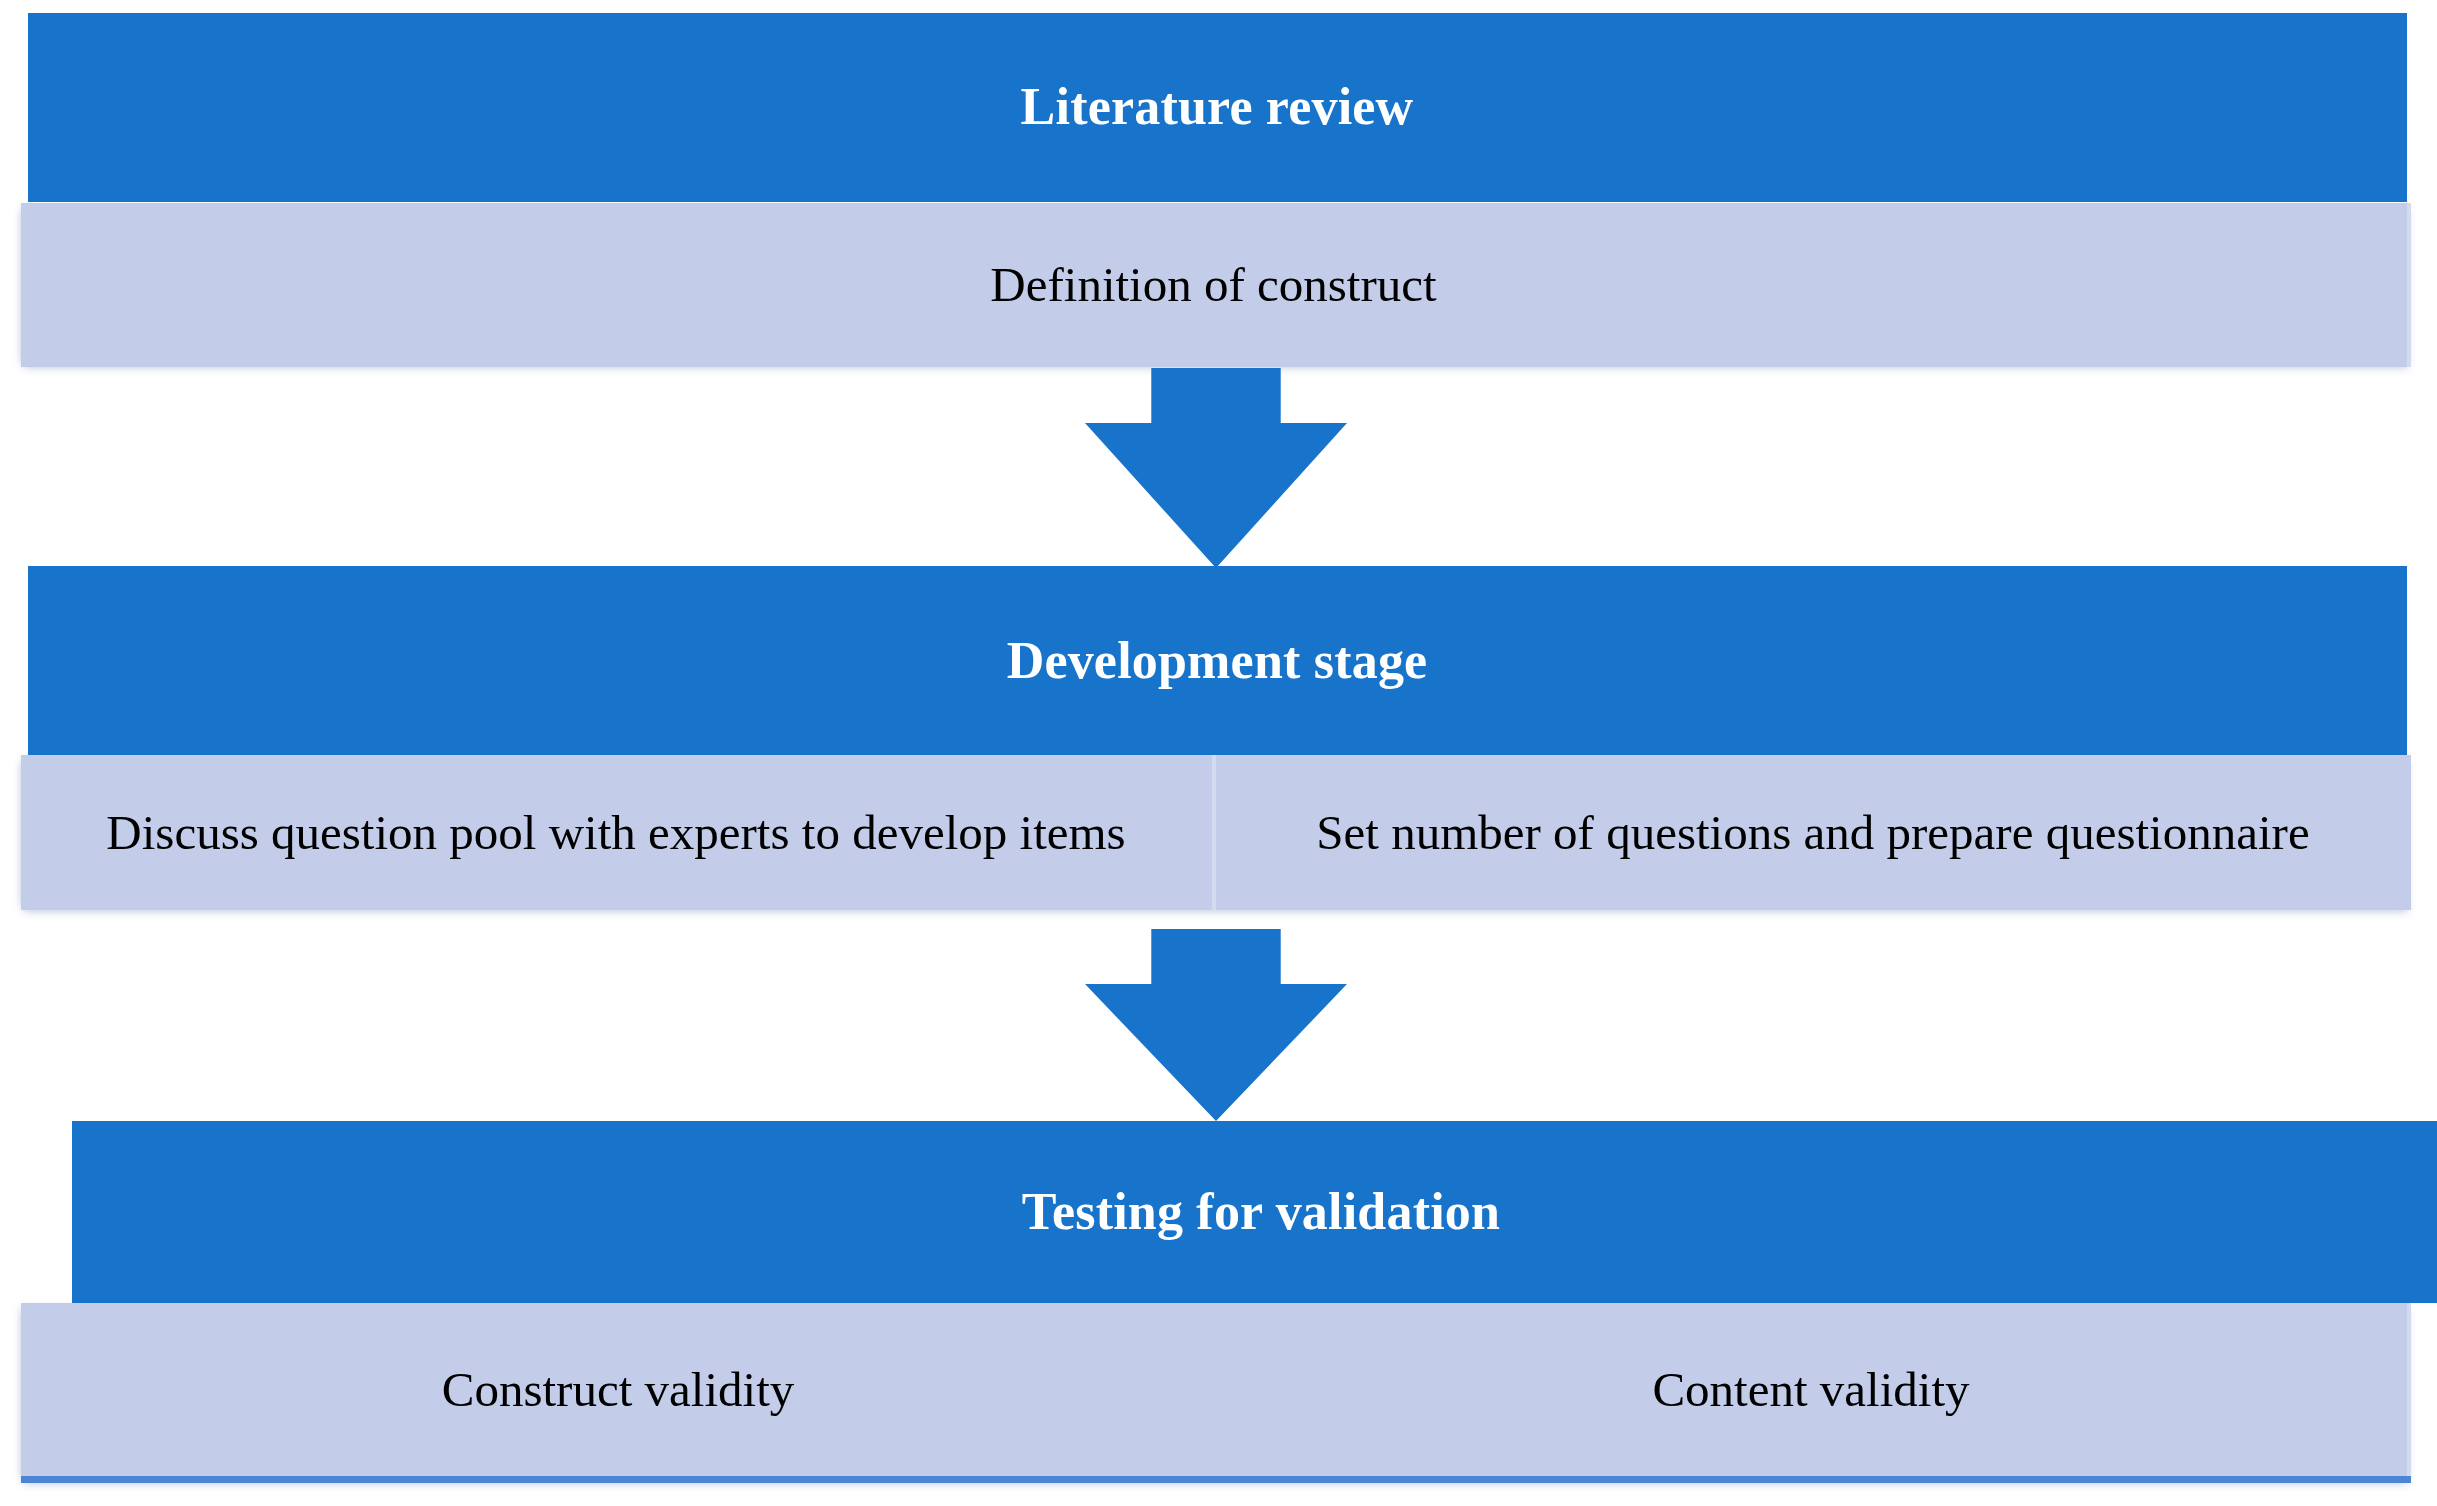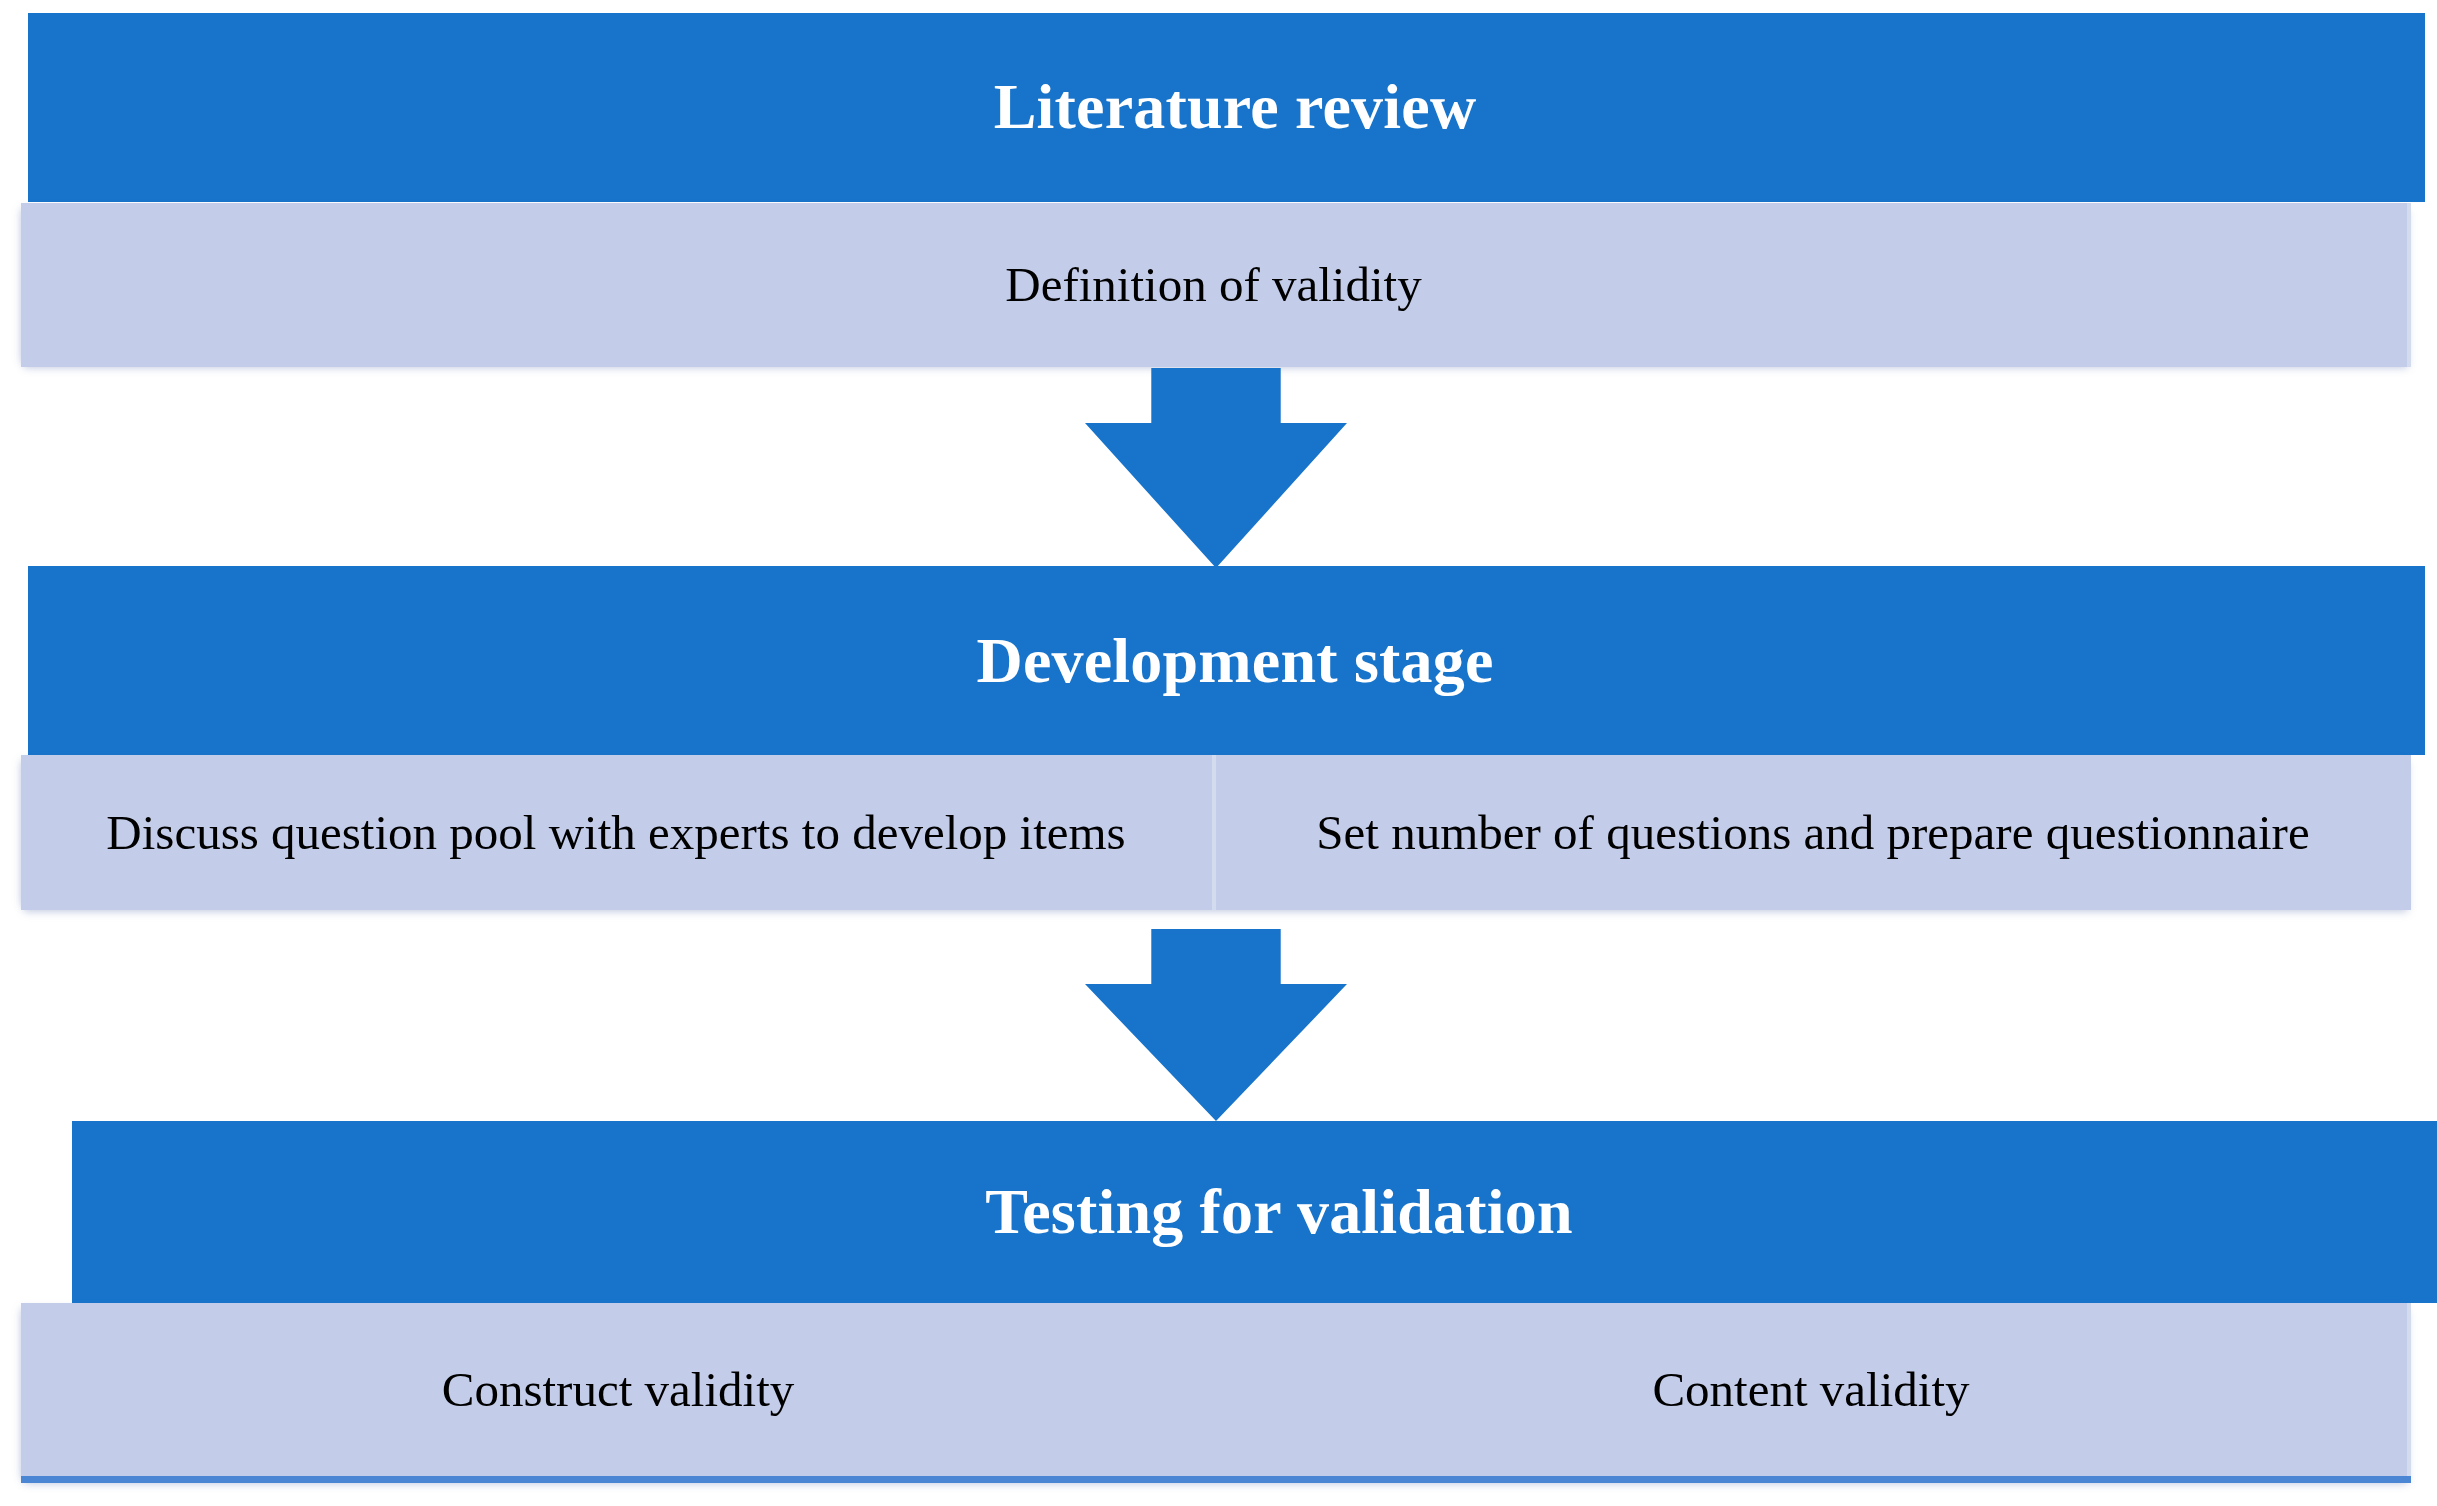--- a/index.html
+++ b/index.html
@@ -30,28 +30,27 @@
     width: 2390px;
   }
 
   .stage-header {
     position: absolute;
     left: 7px;          
     width: 2379px;      
     background: #1874ca;
     color: #ffffff;
     font-weight: bold;
-    font-size: 64px;
+    font-size: 52px;
     line-height: 1;
     display: flex;
     align-items: center;
     justify-content: center;
     text-align: center;
     letter-spacing: 0.2px;
-    padding-left: 18px;
   }
 
   .stage-body {
     position: absolute;
     left: 0;
     width: 2390px;
     background: #c3cce8;
     display: flex;
     flex-direction: row;
     box-shadow: 0 4.7px 8px -3.2px rgba(120,140,190,0.40),
@@ -100,21 +99,21 @@
   #arrow-1 { top: 929px; height: 192px; }
 </style>
 </head>
 <body>
 
 <div class="flow">
 
   <div class="stage" id="stage-0">
     <div class="stage-header">Literature review</div>
     <div class="stage-body">
-      <div class="stage-cell left">Definition of validity</div>
+      <div class="stage-cell left">Definition of construct</div>
     </div>
   </div>
 
   <div class="arrow" id="arrow-0">
     <svg viewBox="0 0 332 254" preserveAspectRatio="none" aria-hidden="true">
       <polygon points="84,0 248,0 248,70 332,70 166,254 0,70 84,70" fill="#1874ca"></polygon>
     </svg>
   </div>
 
   <div class="stage" id="stage-1">

